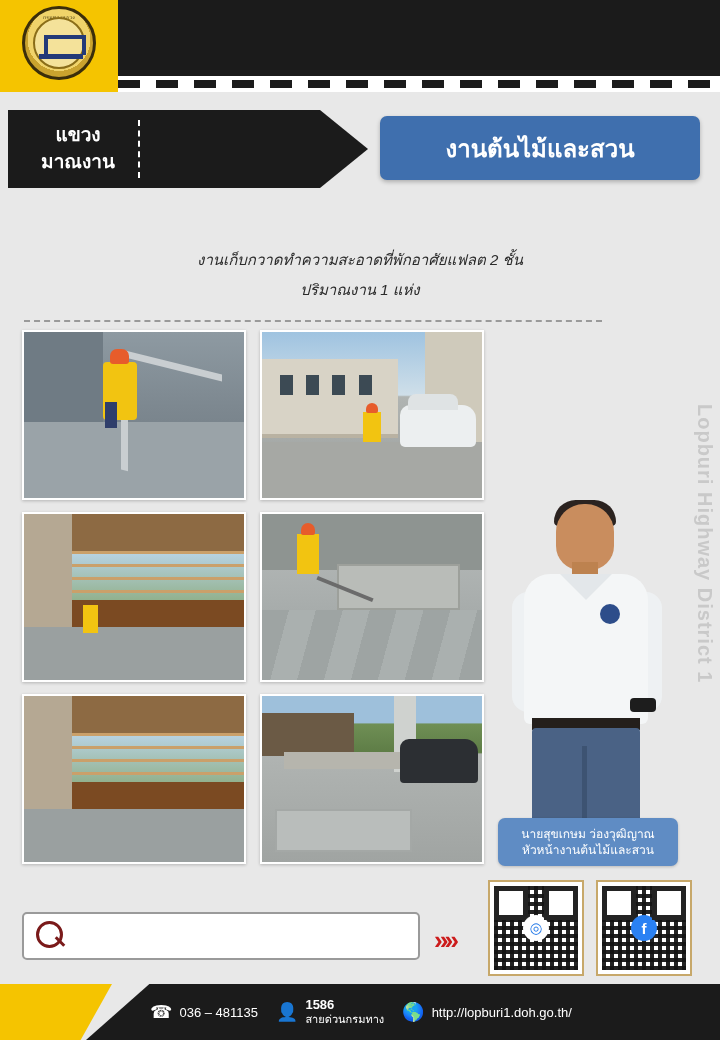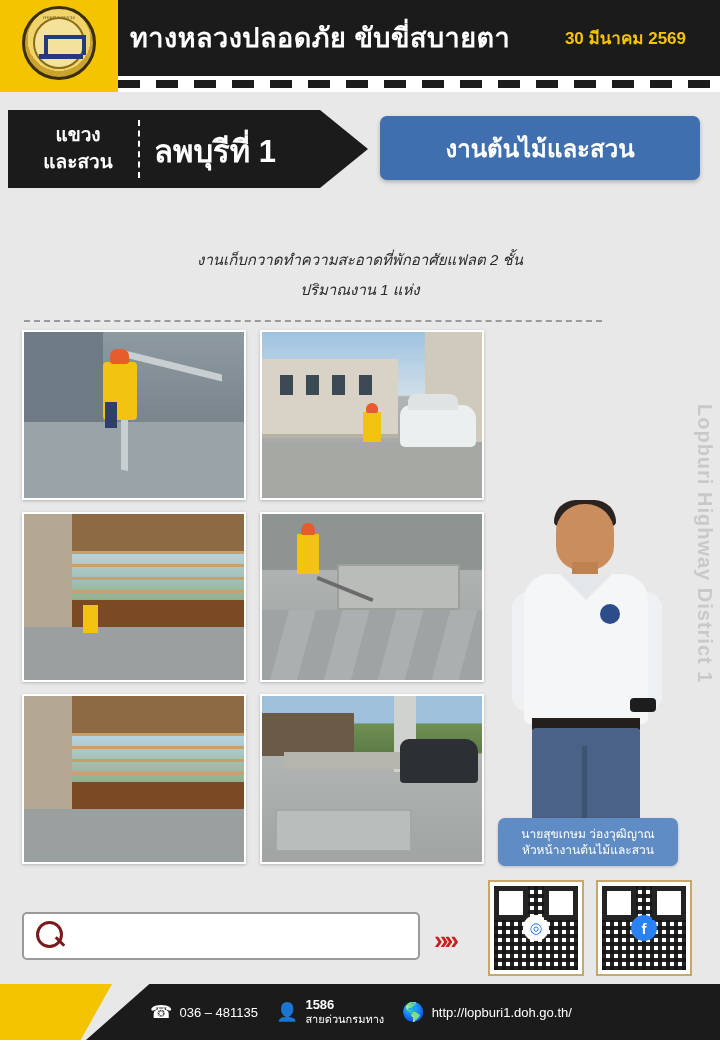--- a/index.html
+++ b/index.html
@@ -307,34 +307,31 @@
 <div class="header">
   <div class="header-yellow"></div>
   <div class="header-black"></div>
   <div class="header-dashes"></div>
 
   <div class="logo">
     <div class="logo-text">กรมทางหลวง</div>
     <div class="logo-inner"></div>
   </div>
 
-  <div class="header-title">ทางหลวงปลอดภัย ขับขี่สบายตา</div>
-  <div class="header-date">30 มีนาคม 2569</div>
 </div>
 
 <div class="banner-row">
   <div class="tag-wrap">
     <div class="tag-black"></div>
     <div class="tag-arrow"></div>
     <div class="tag-label">
       <span>แขวง</span><br>
-      <span>และสวน</span>
+      <span>มาณงาน</span>
     </div>
     <div class="tag-divider"></div>
-    <div class="tag-district">ลพบุรีที่ 1</div>
   </div>
 
   <div class="blue-box">
     <span>งานต้นไม้และสวน</span>
   </div>
 </div>
 
 <div class="subtitle-1">งานเก็บกวาดทำความสะอาดที่พักอาศัยแฟลต 2 ชั้น</div>
 <div class="subtitle-2">ปริมาณงาน 1 แห่ง</div>
 <div class="dash-sep"></div>

